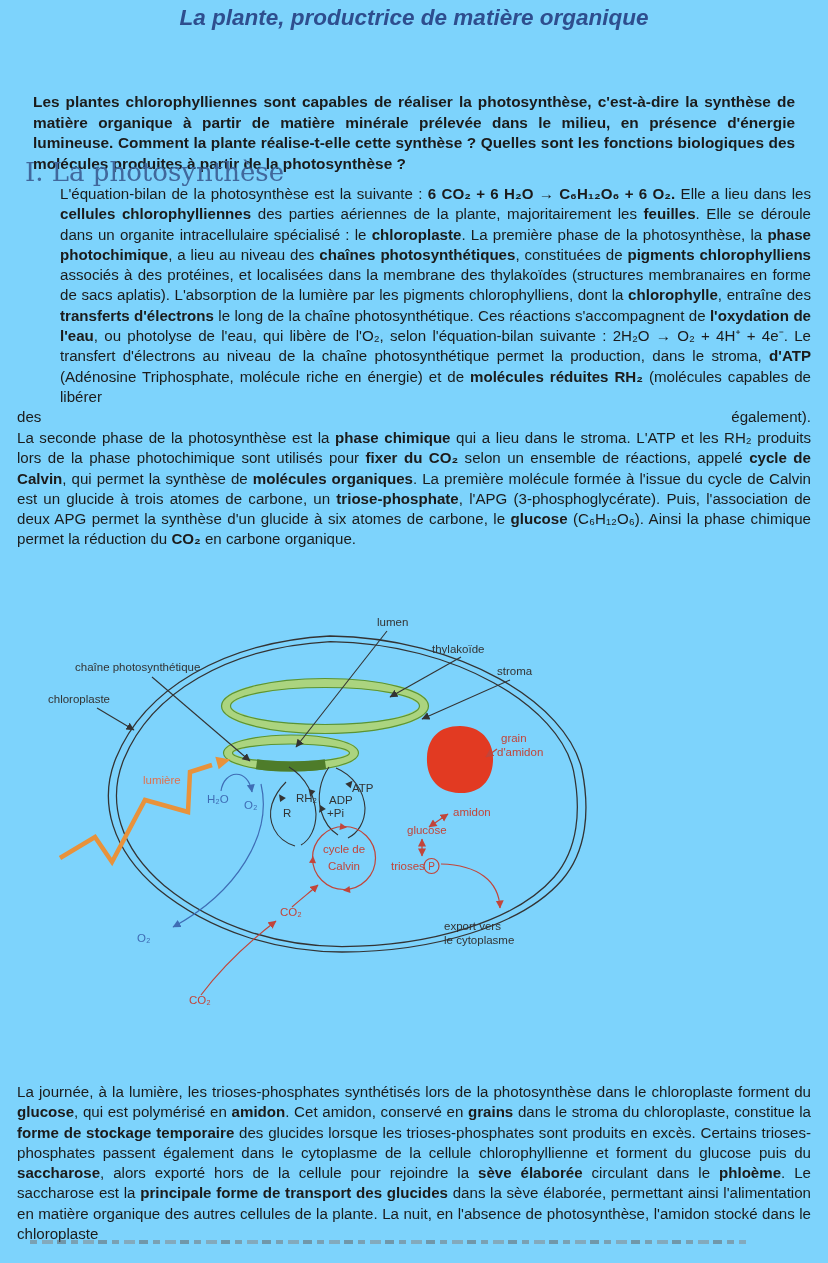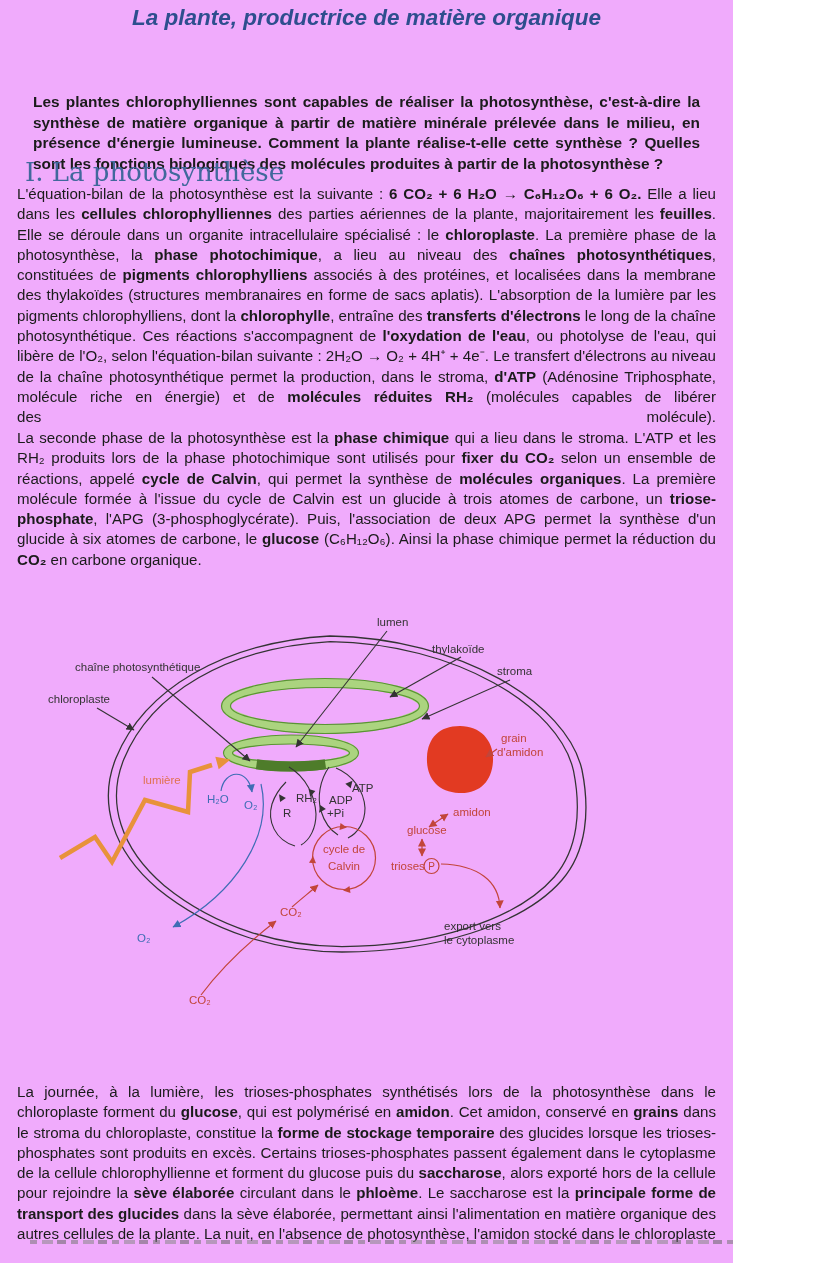--- a/index.html
+++ b/index.html
@@ -1,25 +1,25 @@
 <!DOCTYPE html>
 <html style="--title_blue: #2e4e8e; --heading_blue: #41689c; --text: #1b1b1b; --diagram_black: #333333; --green_light: #abd47f; --green_dark: #5a9434; --green_deep: #4e7c2a; --red: #c2453a; --starch_red: #e23a22; --blue: #3f6db5; --orange: #e8923b; --light_label: #e0714e;"><head>
 <meta charset="utf-8">
 <style>
   html,body{margin:0;padding:0;background:#ffffff;}
-  .page{position:relative;width:733px;height:1263px;background:#f0abfc;overflow:hidden;
+  .page{position:relative;width:828px;height:1263px;background:#7dd3fc;overflow:hidden;
         font-family:"Liberation Sans",sans-serif;color:var(--text);}
   .abs{position:absolute;left:17px;right:17px;}
   .title{position:absolute;top:5px;left:0;right:0;text-align:center;margin:0;
          font-size:22.5px;font-weight:bold;font-style:italic;color:var(--title_blue);}
   .intro{font-size:15.4px;font-weight:bold;line-height:20.5px;text-align:justify;margin:16px;}
   .sec{font-family:"DejaVu Serif","Liberation Serif",serif;font-weight:400;margin:8px;
        font-size:26px;line-height:32px;color:var(--heading_blue);}
   .para{font-size:15.1px;line-height:20.3px;text-align:justify;margin:0;color:var(--text);}
-  .stretch{text-align:justify;text-align-last:justify;}
+  .stretch{text-align:justify;text-align-last:justify;margin-left:43px;}
   .tail{display:flex;justify-content:space-between;font-size:15.1px;line-height:20.3px;text-align:right;}
   .b{font-weight:bold;}
   .caption{font-size:15.1px;font-weight:bold;margin:0;}
   .cutline{position:absolute;top:1240px;left:30px;width:716px;height:4px;opacity:.55;
      background:repeating-linear-gradient(90deg,#777 0 7px,transparent 7px 12px,#888 12px 23px,transparent 23px 27px,#666 27px 36px,transparent 36px 41px);}
   
   .figure{position:absolute;left:40px;top:585px;width:560px;height:460px;margin:0;}
   .figure svg{margin-top:15px;display:block;}
   .dia text{font-family:"Liberation Sans",sans-serif;font-size:11.5px;fill:var(--diagram_black);}
   .dia text.lr{fill:var(--red);} .dia text.lb{fill:var(--blue);} .dia text.lo{fill:var(--light_label);}
@@ -43,21 +43,21 @@
   <h1 class="title">La plante, productrice de matière organique</h1>
 
   <p class="intro abs" style="top:76px"><span class="b">Les plantes chlorophylliennes sont capables de réaliser la photosynthèse, c'est-à-dire la synthèse de matière organique à partir de matière minérale prélevée dans le milieu, en présence d'énergie lumineuse. Comment la plante réalise-t-elle cette synthèse ? Quelles sont les fonctions biologiques des molécules produites à partir de la photosynthèse ?</span></p>
 
   <h2 class="sec abs" style="top:148px">I. La photosynthèse</h2>
 
   <div class="abs" style="top:184px">
     <p class="para stretch"><span>L'équation-bilan de la photosynthèse est la suivante : </span><span class="b">6 CO₂ + 6 H₂O → C₆H₁₂O₆ + 6 O₂.</span><span> Elle a lieu dans les </span><span class="b">cellules chlorophylliennes</span><span> des parties aériennes de la plante, majoritairement les </span><span class="b">feuilles</span><span>. Elle se déroule dans un organite intracellulaire spécialisé : le </span><span class="b">chloroplaste</span><span>. La première phase de la photosynthèse, la </span><span class="b">phase photochimique</span><span>, a lieu au niveau des </span><span class="b">chaînes photosynthétiques</span><span>, constituées de </span><span class="b">pigments chlorophylliens</span><span> associés à des protéines, et localisées dans la membrane des thylakoïdes (structures membranaires en forme de sacs aplatis). L'absorption de la lumière par les pigments chlorophylliens, dont la </span><span class="b">chlorophylle</span><span>, entraîne des </span><span class="b">transferts d'électrons</span><span> le long de la chaîne photosynthétique. Ces réactions s'accompagnent de </span><span class="b">l'oxydation de l'eau</span><span>, ou photolyse de l'eau, qui libère de l'O₂, selon l'équation-bilan suivante : 2H₂O → O₂ + 4H⁺ + 4e⁻. Le transfert d'électrons au niveau de la chaîne photosynthétique permet la production, dans le stroma, </span><span class="b">d'ATP</span><span> (Adénosine Triphosphate, molécule riche en énergie) et de </span><span class="b">molécules réduites RH₂</span><span> (molécules capables de libérer</span></p>
     <div class="tail">
       <span>des</span>
-      <span>molécule).</span>
+      <span>également).</span>
     </div>
   </div>
 
   <p class="para abs" style="top:428px"><span>La seconde phase de la photosynthèse est la </span><span class="b">phase chimique</span><span> qui a lieu dans le stroma. L'ATP et les RH₂ produits lors de la phase photochimique sont utilisés pour </span><span class="b">fixer du CO₂</span><span> selon un ensemble de réactions, appelé </span><span class="b">cycle de Calvin</span><span>, qui permet la synthèse de </span><span class="b">molécules organiques</span><span>. La première molécule formée à l'issue du cycle de Calvin est un glucide à trois atomes de carbone, un </span><span class="b">triose-phosphate</span><span>, l'APG (3-phosphoglycérate). Puis, l'association de deux APG permet la synthèse d'un glucide à six atomes de carbone, le </span><span class="b">glucose</span><span> (C₆H₁₂O₆). Ainsi la phase chimique permet la réduction du </span><span class="b">CO₂</span><span> en carbone organique.</span></p>
 
 
   <figure class="figure">
     <svg class="dia" width="560" height="440" viewBox="0 0 560 440">
       <defs>
         <marker id="mb" markerWidth="9" markerHeight="9" refX="7.5" refY="4" orient="auto" markerUnits="userSpaceOnUse">

